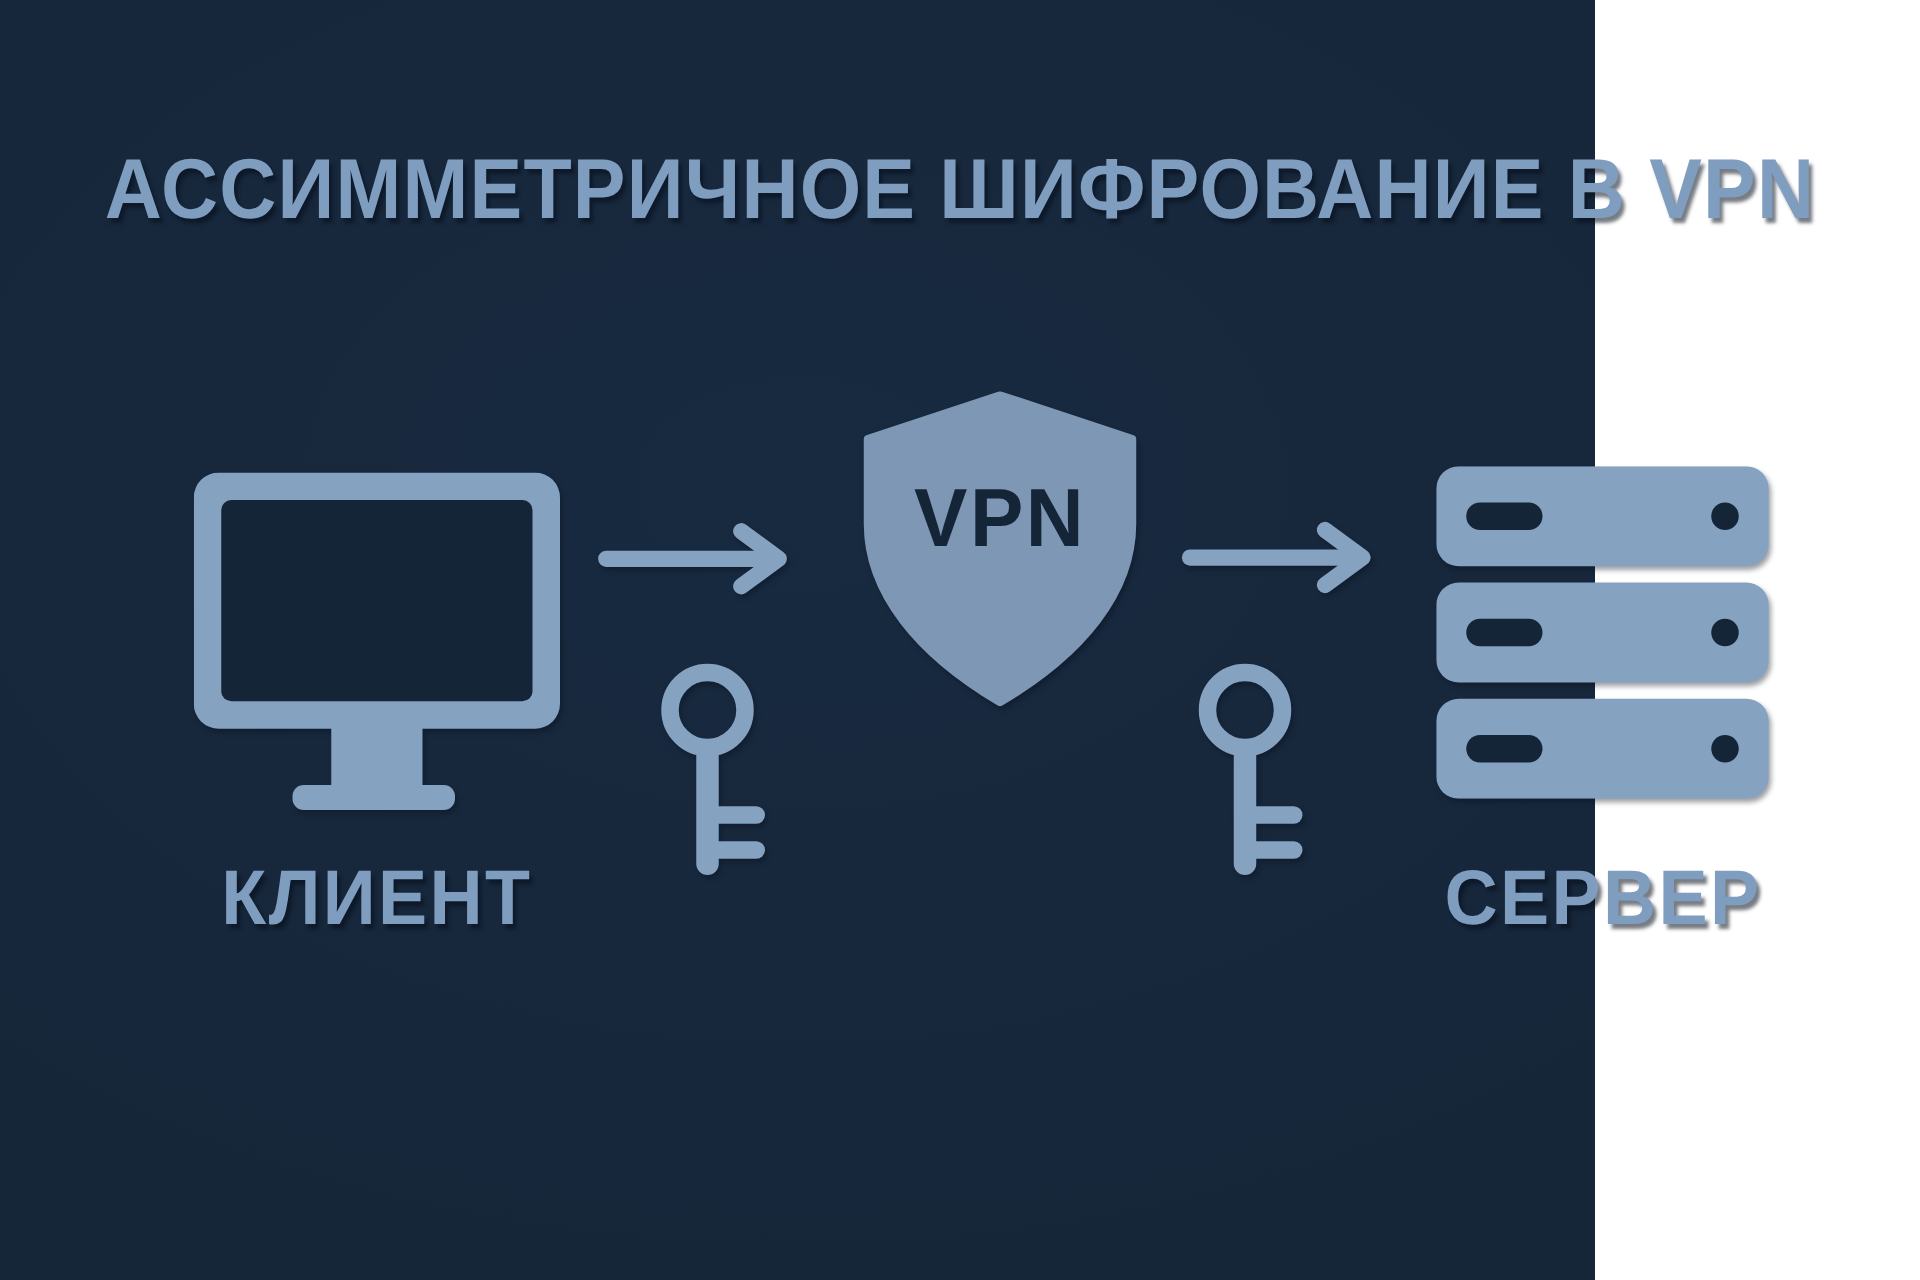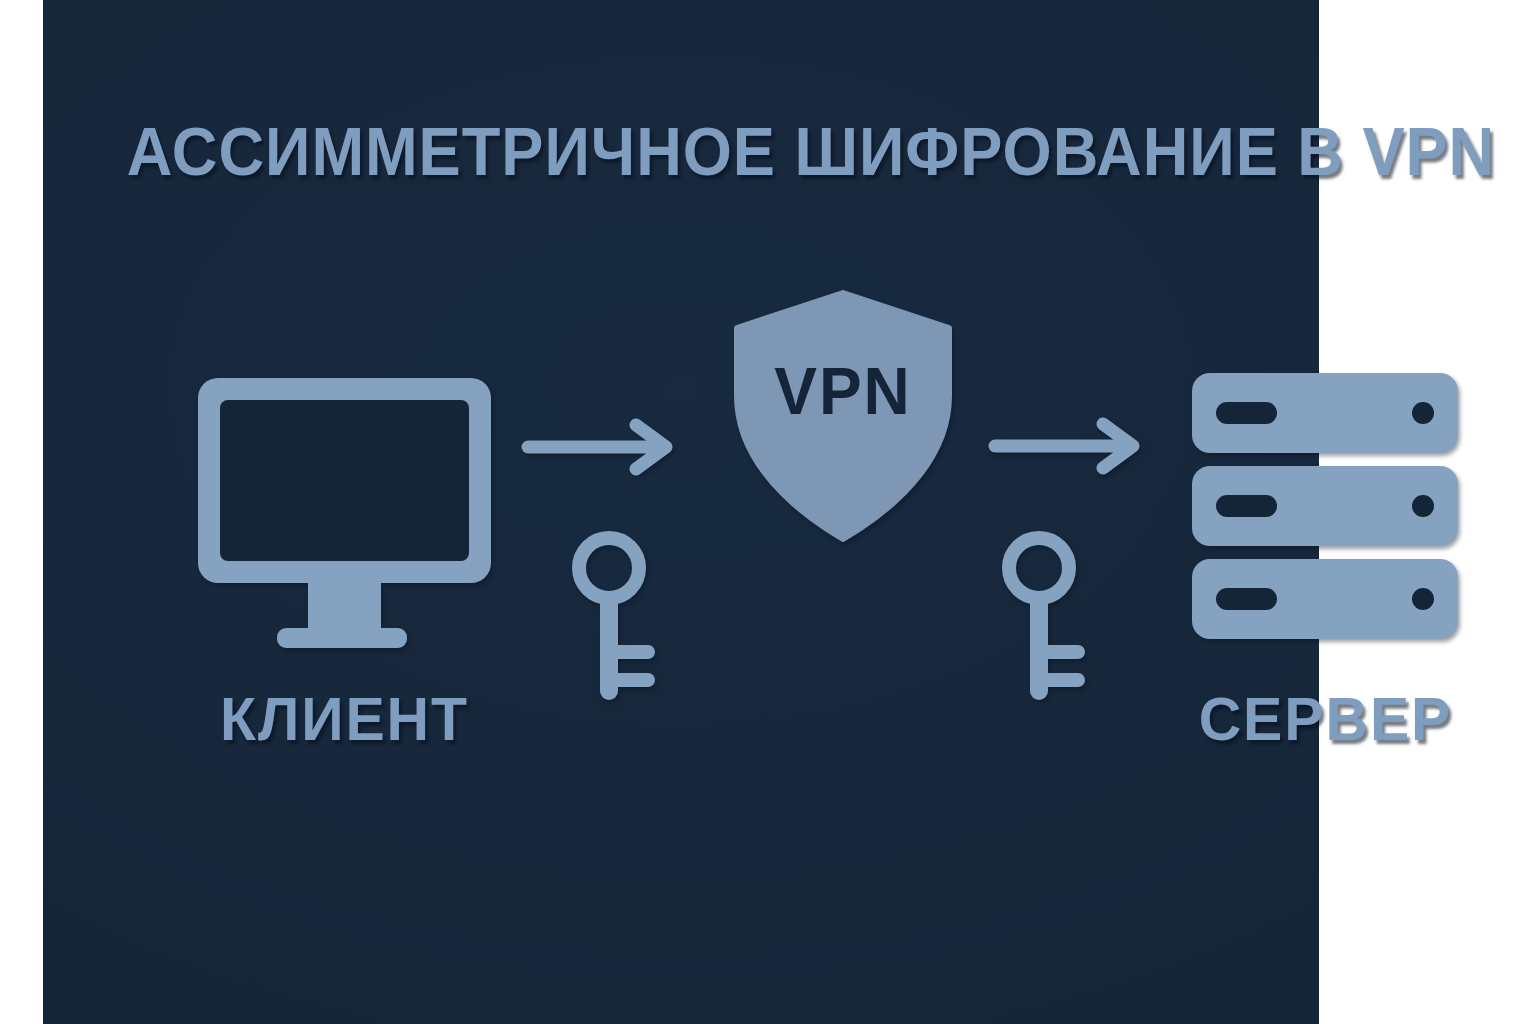--- a/index.html
+++ b/index.html
@@ -15,21 +15,20 @@
   html, body { width: 1536px; height: 1024px; }
   body {
     font-family: "Liberation Sans", sans-serif;
     overflow: hidden;
   }
   .canvas {
     position: relative;
     width: 1276px;
     height: 1024px;
     background: radial-gradient(ellipse 110% 90% at 50% 38%, var(--background-soft) 0%, var(--background) 75%);
-    margin-left: 43px;
   }
   .title {
     position: absolute;
     top: 117px;
     left: 0;
     width: 1536px;
     text-align: center;
     font-size: 68px;
     font-weight: 700;
     line-height: 1;
@@ -58,21 +57,21 @@
   .client-label { left: 155px; top: 688px; width: 293px; }
   .server-label { left: 1149px; top: 688px; width: 266px; }
 
   .monitor { left: 155px; top: 378px; }
   .arrow-1 { left: 477px; top: 416px; }
   .arrow-2 { left: 944px; top: 415px; }
   .key-1 { left: 516px; top: 523px; }
   .key-2 { left: 946px; top: 523px; }
   .server { left: 1149px; top: 373px; }
 
-  .shield-wrap { left: 685px; top: 290px; width: 230px; height: 252px; }
+  .shield-wrap { left: 685px; top: 313px; width: 230px; height: 252px; }
   .shield-wrap svg { position: absolute; left: 0; top: 0; }
   .vpn-text {
     position: absolute;
     left: 0;
     top: 68px;
     width: 230px;
     text-align: center;
     font-size: 66px;
     font-weight: 700;
     line-height: 1;

